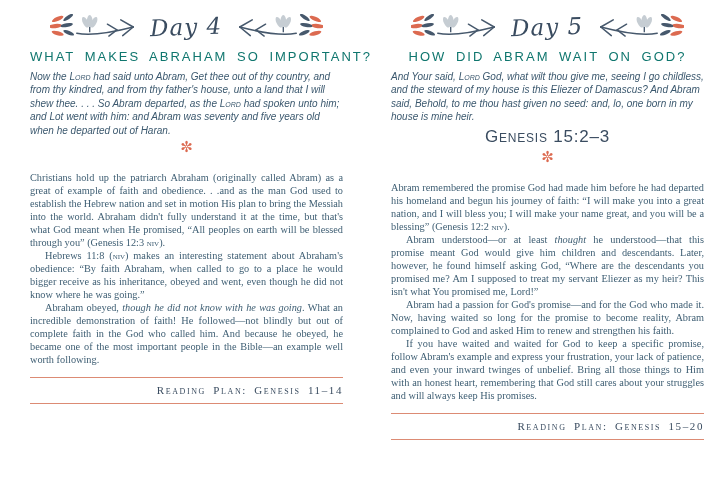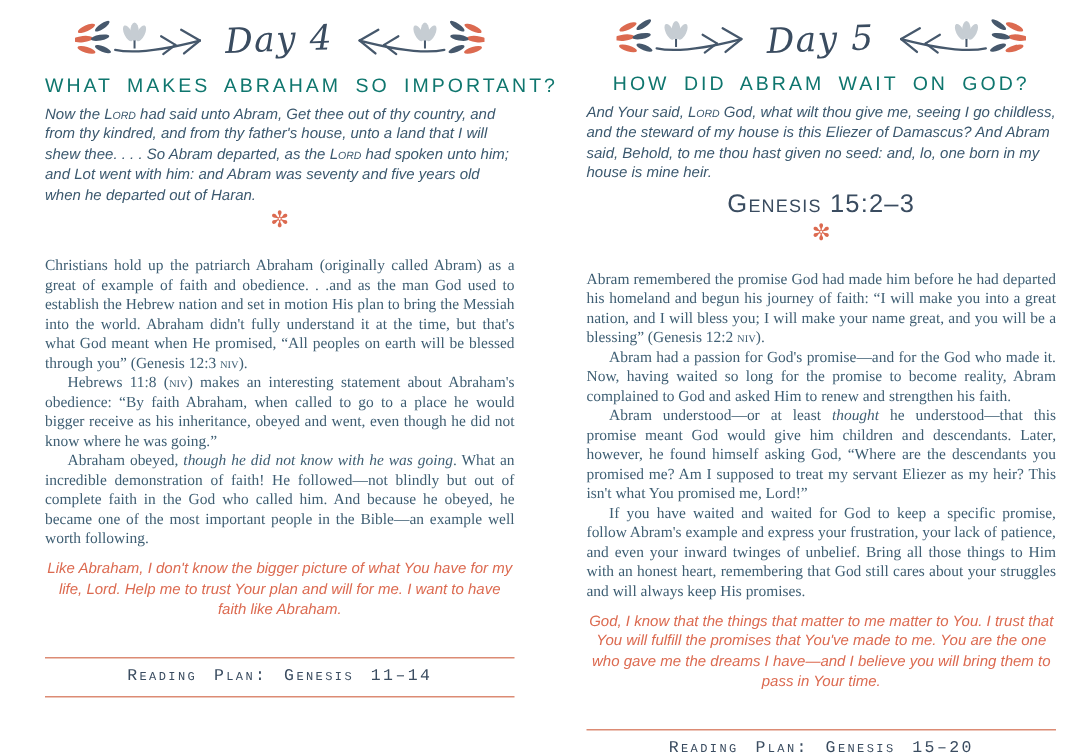--- a/index.html
+++ b/index.html
@@ -88,26 +88,26 @@
     margin-top: 7px;
     text-align: center;
     font-family: "Liberation Sans", sans-serif;
     font-style: italic;
     font-size: 10px;
     line-height: 13.6px;
     color: #DC6A50;
   }
 
   .reading-plan {
-    margin-top: 24px;
+    margin-top: 11px;
     border-top: 1px solid #DC8B74;
     border-bottom: 1px solid #DC8B74;
     padding: 6px 0 7px 0;
-    text-align: center;
-    font-family: Liberation Mono, monospace;
+    text-align: right;
+    font-family: Liberation Serif, serif;
     font-variant: small-caps;
     font-size: 11px;
     letter-spacing: 1.6px;
     word-spacing: 3px;
     color: #3A4C60;
   }
 </style>
 </head>
 <body>
 
@@ -151,21 +151,20 @@
   </div>
 
   <div class="page-title">WHAT MAKES ABRAHAM SO IMPORTANT?</div>
   <div class="scripture"><span>Now the </span><span class="seg-sc">Lord</span><span> had said unto Abram, Get thee out of thy country, and from thy kindred, and from thy father's house, unto a land that I will shew thee. . . . So Abram departed, as the </span><span class="seg-sc">Lord</span><span> had spoken unto him; and Lot went with him: and Abram was seventy and five years old when he departed out of Haran.</span></div>
   <div class="star">✼</div>
   <div class="body-text">
       <p class="body-par"><span>Christians hold up the patriarch Abraham (originally called Abram) as a great of example of faith and obedience. . .and as the man God used to establish the Hebrew nation and set in motion His plan to bring the Messiah into the world. Abraham didn't fully understand it at the time, but that's what God meant when He promised, “All peoples on earth will be blessed through you” (Genesis 12:3 </span><span class="seg-sc">niv</span><span>).</span></p>
       <p class="body-par indent"><span>Hebrews 11:8 (</span><span class="seg-sc">niv</span><span>) makes an interesting statement about Abraham's obedience: “By faith Abraham, when called to go to a place he would bigger receive as his inheritance, obeyed and went, even though he did not know where he was going.”</span></p>
       <p class="body-par indent"><span>Abraham obeyed, </span><span class="seg-i">though he did not know with he was going</span><span>. What an incredible demonstration of faith! He followed—not blindly but out of complete faith in the God who called him. And because he obeyed, he became one of the most important people in the Bible—an example well worth following.</span></p>
     </div>
-  <div class="prayer">Like Abraham, I don't know the bigger picture of what You have for my life, Lord. Help me to trust Your plan and will for me. I want to have faith like Abraham.</div>
   <div class="reading-plan">Reading Plan: Genesis 11–14</div>
 </div>
 
 <div class="page">
   <div class="day-row">
     <svg class="ornament" viewBox="0 0 92 30" width="88" height="29">
       <ellipse cx="8" cy="6" rx="6.5" ry="2.1" fill="#DC6A50" transform="rotate(-24 8 6)"></ellipse>
       <ellipse cx="5.5" cy="13.5" rx="7" ry="2.2" fill="#DC6A50" transform="rotate(-6 5.5 13.5)"></ellipse>
       <ellipse cx="8" cy="21" rx="6.5" ry="2.1" fill="#DC6A50" transform="rotate(16 8 21)"></ellipse>
       <ellipse cx="19" cy="4.5" rx="6" ry="1.9" fill="#46586C" transform="rotate(-34 19 4.5)"></ellipse>
@@ -200,19 +199,18 @@
       <path d="M70 17.5 L61.5 24" stroke="#46586C" stroke-width="1.5" stroke-linecap="round" fill="none"></path>
     </svg>
   </div>
 
   <div class="page-title">HOW DID ABRAM WAIT ON GOD?</div>
   <div class="scripture"><span>And Your said, </span><span class="seg-sc">Lord</span><span> God, what wilt thou give me, seeing I go childless, and the steward of my house is this Eliezer of Damascus? And Abram said, Behold, to me thou hast given no seed: and, lo, one born in my house is mine heir.</span></div>
   <div class="reference">Genesis 15:2–3</div>
   <div class="star">✼</div>
   <div class="body-text">
       <p class="body-par"><span>Abram remembered the promise God had made him before he had departed his homeland and begun his journey of faith: “I will make you into a great nation, and I will bless you; I will make your name great, and you will be a blessing” (Genesis 12:2 </span><span class="seg-sc">niv</span><span>).</span></p>
+      <p class="body-par indent"><span>Abram understood—or at least </span><span class="seg-i">thought</span><span> he understood—that this promise meant God would give him children and descendants. Later, however, he found himself asking God, “Where are the descendants you promised me? Am I supposed to treat my servant Eliezer as my heir? This isn't what You promised me, Lord!”</span></p>
       <p class="body-par indent"><span>Abram had a passion for God's promise—and for the God who made it. Now, having waited so long for the promise to become reality, Abram complained to God and asked Him to renew and strengthen his faith.</span></p>
-      <p class="body-par indent"><span>Abram understood—or at least </span><span class="seg-i">thought</span><span> he understood—that this promise meant God would give him children and descendants. Later, however, he found himself asking God, “Where are the descendants you promised me? Am I supposed to treat my servant Eliezer as my heir? This isn't what You promised me, Lord!”</span></p>
       <p class="body-par indent"><span>If you have waited and waited for God to keep a specific promise, follow Abram's example and express your frustration, your lack of patience, and even your inward twinges of unbelief. Bring all those things to Him with an honest heart, remembering that God still cares about your struggles and will always keep His promises.</span></p>
     </div>
-  <div class="prayer">God, I know that the things that matter to me matter to You. I trust that You will fulfill the promises that You've made to me. You are the one who gave me the dreams I have—and I believe you will bring them to pass in Your time.</div>
   <div class="reading-plan">Reading Plan: Genesis 15–20</div>
 </div>
 
 </body></html>

